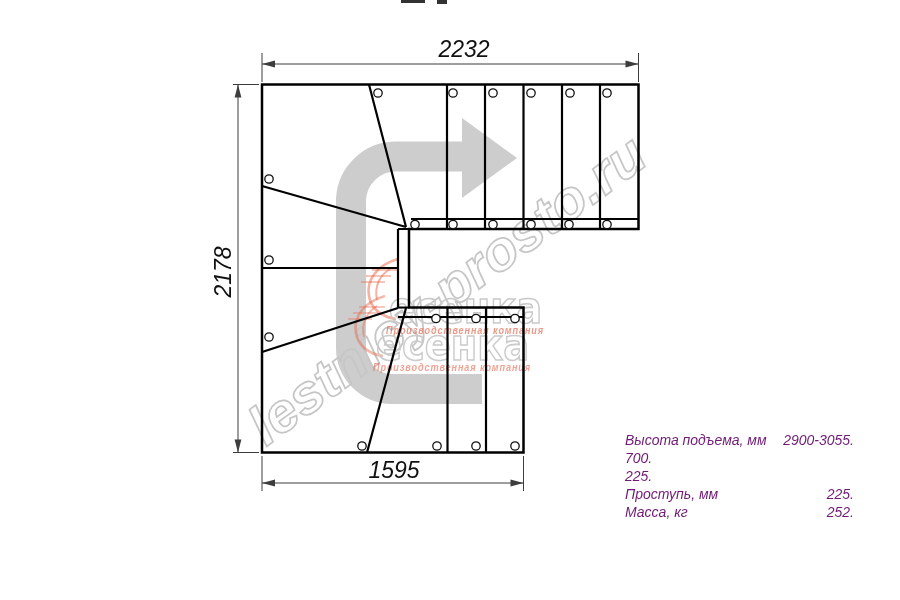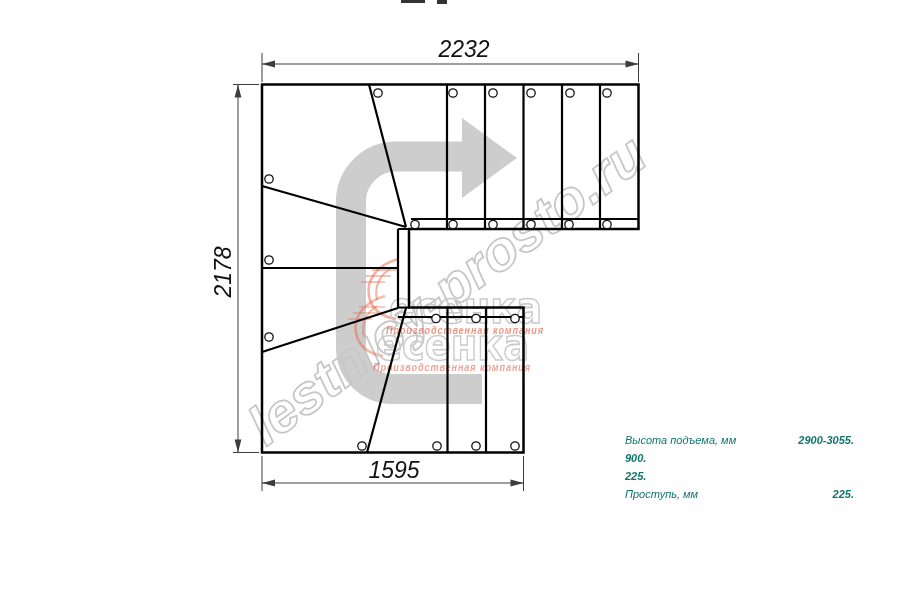--- a/index.html
+++ b/index.html
@@ -4,23 +4,23 @@
 <style>
   html,body{margin:0;padding:0;background:#fff;}
   #stage{position:relative;width:900px;height:600px;background:#ffffff;overflow:hidden;
          font-family:"Liberation Sans",sans-serif;}
   #plan-svg{position:absolute;left:0;top:0;}
   .dim-text{font-family:"Liberation Sans",sans-serif;font-style:italic;font-size:23px;fill:#111;}
   .wm-site{font-family:"Liberation Sans",sans-serif;font-style:italic;font-weight:bold;}
   .logo-big{font-family:"DejaVu Sans",sans-serif;font-weight:bold;}
   .logo-caps{font-family:"Liberation Sans",sans-serif;font-weight:bold;font-style:italic;letter-spacing:1px;}
   .specs{position:absolute;left:625px;top:431px;width:229px;
-         font-style:italic;font-size:11px;line-height:18px;color:#0f766e;}
+         font-style:italic;font-size:14px;line-height:18px;color:#701a75;}
   .spec-row{display:flex;justify-content:space-between;white-space:nowrap;}
-  .spec-row .v{text-align:center;font-weight:bold;}
+  .spec-row .v{text-align:center;}
 </style>
 </head>
 <body>
 
 <div id="stage">
   <svg id="plan-svg" width="900" height="600" viewBox="0 0 900 600">
 
     <g>
       <path d="M 482,389 L 392,389 A 41,41 0 0 1 351,348 L 351,199 A 45,45 0 0 1 396,156.5 L 463,156.5" fill="none" stroke="#cdcdcd" stroke-width="30"></path>
       <polygon points="462,118 517,158 462,198" fill="#cdcdcd"></polygon>
@@ -111,23 +111,27 @@
       <rect x="437" y="0" width="10" height="4"></rect>
     </g>
   </svg>
 
   <div class="specs">
     <div class="spec-row">
       <span class="l">Высота подъема, мм</span>
       <span class="v">2900-3055.</span>
     </div>
     <div class="spec-row">
-      <span class="v">900.</span>
+      <span class="v">700.</span>
     </div>
     <div class="spec-row">
       <span class="v">225.</span>
     </div>
     <div class="spec-row">
       <span class="l">Проступь, мм</span>
       <span class="v">225.</span>
     </div>
+    <div class="spec-row">
+      <span class="l">Масса, кг</span>
+      <span class="v">252.</span>
+    </div>
   </div>
 </div>
 
 </body></html>

